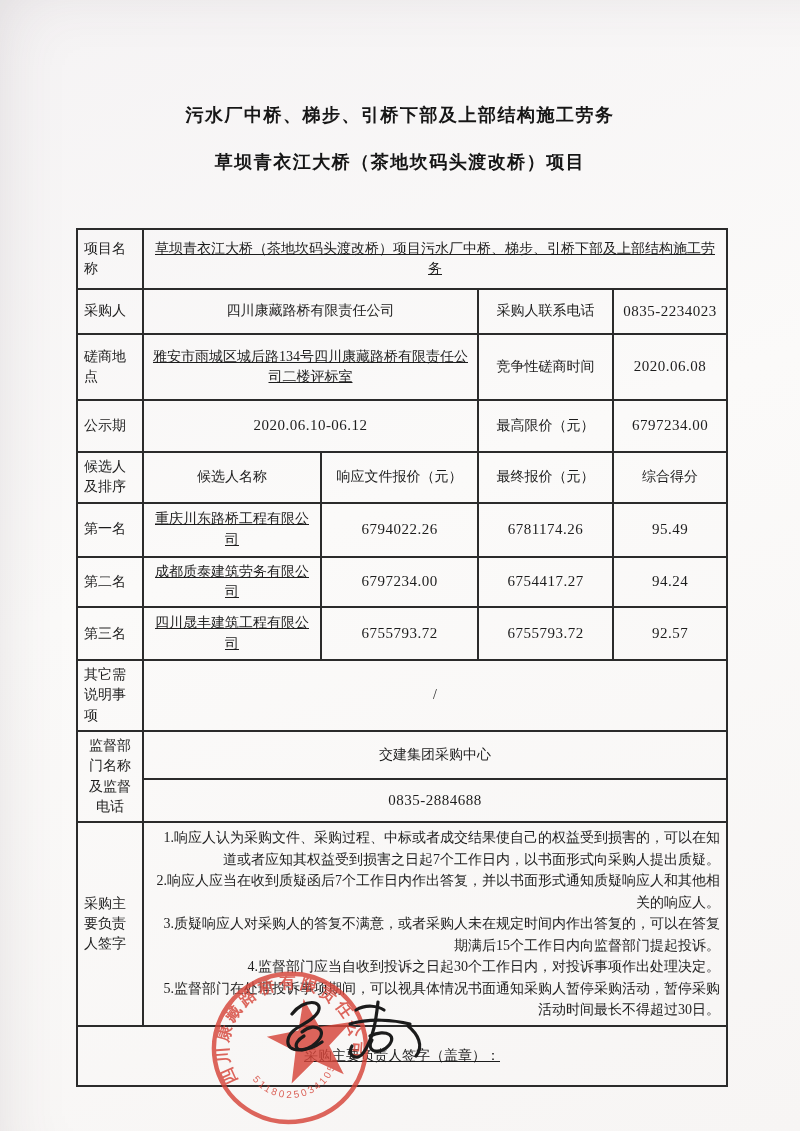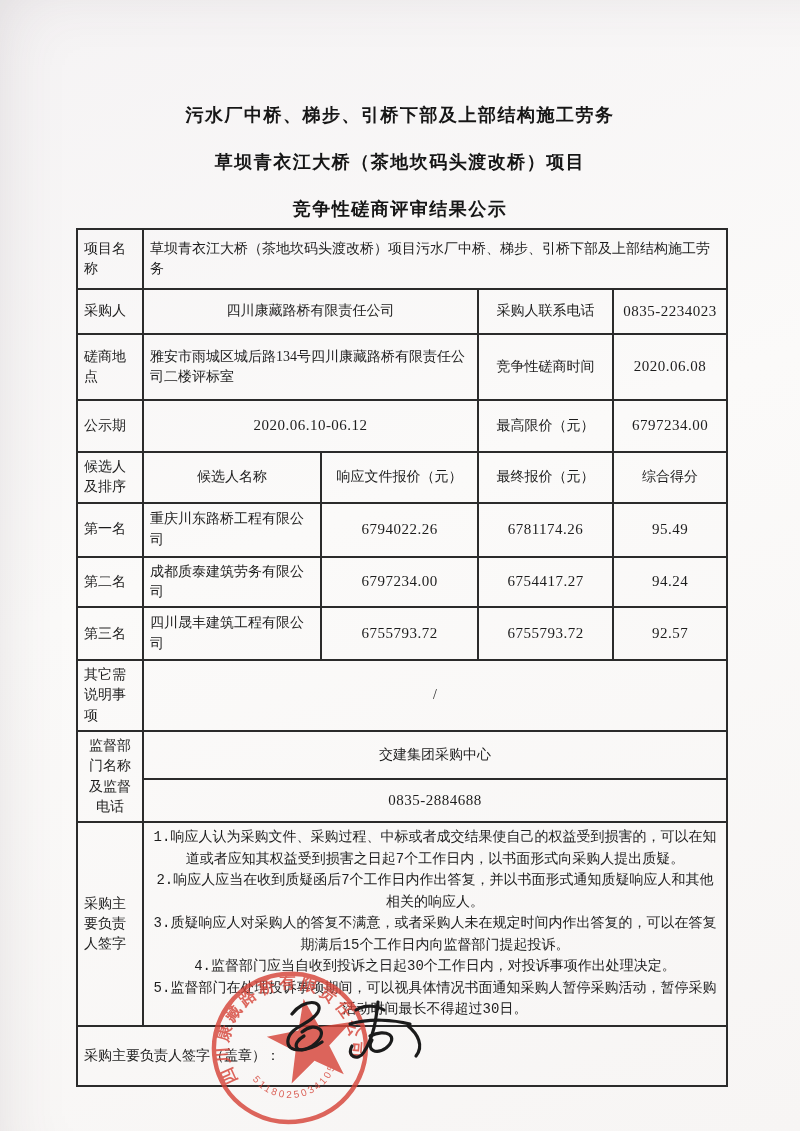--- a/index.html
+++ b/index.html
@@ -33,41 +33,40 @@
   table.doc td{
     border:2px solid #2b2b2b;
     padding:4px 6px;
     vertical-align:middle;
     line-height:1.45;
     overflow:hidden;
   }
   .lbl{text-align:left;}
   .lblc{text-align:center;}
   .ctr{text-align:center;}
-  .lft{text-align:left;}
+  .lft{text-align:center;text-decoration:underline;}
   .num{text-align:center;font-size:15px;letter-spacing:0.5px;}
   .r1{height:60px}.r2{height:45px}.r3{height:66px}.r4{height:52px}
   .r5{height:50px}.r6{height:54px}.r7{height:46px}.r8{height:53px}
   .r9{height:52px}.r10a{height:48px}.r10b{height:43px}
   .r11{height:197px}.r12{height:60px}
   .obj-cell{padding:6px 8px;}
-  .obj-line{line-height:21.5px;text-align:center;font-family:Liberation Mono, monospace;}
+  .obj-line{line-height:21.5px;text-align:right;}
   .seal{position:absolute;left:195px;top:963px;width:200px;height:170px;z-index:5;
         transform:rotate(-10deg);opacity:0.82;pointer-events:none;}
   .signature{position:absolute;left:278px;top:992px;width:160px;height:80px;z-index:6;pointer-events:none;}
 </style>
 </head>
 <body>
 
 <div class="page">
 
   <div class="titles">
     <div class="t">污水厂中桥、梯步、引桥下部及上部结构施工劳务</div>
     <div class="t">草坝青衣江大桥（茶地坎码头渡改桥）项目</div>
-    <div class="t">竞争性磋商评审结果公示</div>
   </div>
 
   <table class="doc">
     <colgroup>
       <col style="width:66px">
         <col style="width:178px">
         <col style="width:157px">
       <col style="width:135px">
         <col style="width:114px">
     </colgroup>

